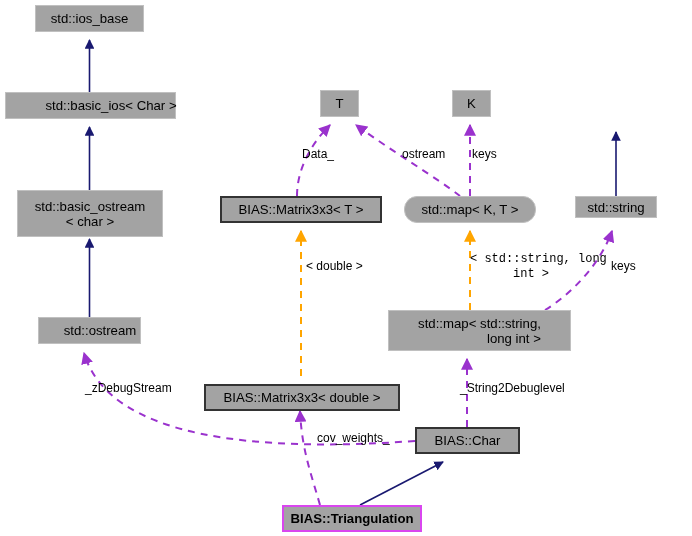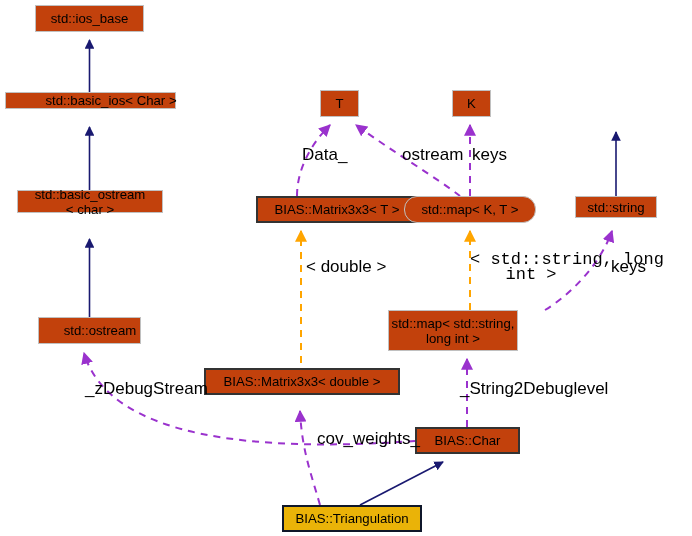--- a/index.html
+++ b/index.html
@@ -26,35 +26,36 @@
   .node {
     position: absolute;
     box-sizing: border-box;
     display: flex;
     align-items: center;
     justify-content: center;
     text-align: center;
     font-size: 13.2px;
     line-height: 15px;
     color: #000000;
-    background: #c2410c;
+    background: #a3a3a3;
     border: 1px solid #c0c0c0;
     white-space: pre;
     z-index: 5;
   }
   .node.bold {
     border: 2px solid #333333;
   }
   .node.current {
-    border: 2px solid #0f172a;
-    background: #eab308;
+    border: 2px solid #d946ef;
+    background: #a3a3a3;
+    font-weight: bold;
   }
   .edge-label {
     position: absolute;
-    font-size: 17px;
+    font-size: 12px;
     line-height: 15px;
     color: #000000;
     white-space: pre;
     text-align: center;
     background: transparent;
     z-index: 6;
   }
 </style>
 </head>
 <body>
@@ -93,42 +94,42 @@
       <path d="M 470 196 L 470 125"></path>
       <path d="M 545 310 C 570 295, 600 265, 612 231"></path>
       <path d="M 415 441 C 260 452, 110 440, 84 353"></path>
       <path d="M 467 427 L 467 359"></path>
       <path d="M 320 505 C 310 470, 302 450, 300 411"></path>
     </g>
   </svg>
 
   <div class="node" style="left:35px; top:5px; width:109px; height:27px;">std::ios_base</div>
 
-  <div class="node" style="left:5px; top:92px; width:171px; height:17px;padding-left:41px;">std::basic_ios&lt; Char &gt;</div>
+  <div class="node" style="left:5px; top:92px; width:171px; height:27px;padding-left:41px;">std::basic_ios&lt; Char &gt;</div>
 
-  <div class="node" style="left:17px; top:190px; width:146px; height:23px;">std::basic_ostream
+  <div class="node" style="left:17px; top:190px; width:146px; height:47px;">std::basic_ostream
 &lt; char &gt;</div>
 
   <div class="node" style="left:38px; top:317px; width:103px; height:27px;padding-left:21px;">std::ostream</div>
 
   <div class="node" style="left:320px; top:90px; width:39px; height:27px;">T</div>
 
   <div class="node" style="left:452px; top:90px; width:39px; height:27px;">K</div>
 
 
-  <div class="node bold" style="left:220px; top:196px; width:162px; height:27px;margin-left:36px;">BIAS::Matrix3x3&lt; T &gt;</div>
+  <div class="node bold" style="left:220px; top:196px; width:162px; height:27px;">BIAS::Matrix3x3&lt; T &gt;</div>
 
   <div class="node" style="left:404px; top:196px; width:132px; height:27px;border-radius:13px;">std::map&lt; K, T &gt;</div>
 
   <div class="node" style="left:575px; top:196px; width:82px; height:22px;">std::string</div>
 
-  <div class="node" style="left:388px; top:310px; width:130px; height:41px;">std::map&lt; std::string,
+  <div class="node" style="left:388px; top:310px; width:183px; height:41px;text-align:right;">std::map&lt; std::string,
 long int &gt;</div>
 
-  <div class="node bold" style="left:204px; top:368px; width:196px; height:27px;">BIAS::Matrix3x3&lt; double &gt;</div>
+  <div class="node bold" style="left:204px; top:384px; width:196px; height:27px;">BIAS::Matrix3x3&lt; double &gt;</div>
 
   <div class="node bold" style="left:415px; top:427px; width:105px; height:27px;">BIAS::Char</div>
 
   <div class="node current" style="left:282px; top:505px; width:140px; height:27px;">BIAS::Triangulation</div>
 
   <div class="edge-label" style="left:302px; top:147px; width:52px; text-align:left;">Data_</div>
 
   <div class="edge-label" style="left:402px; top:147px; width:66px; text-align:left;">ostream</div>
 
   <div class="edge-label" style="left:472px; top:147px; width:36px; text-align:left;">keys</div>

